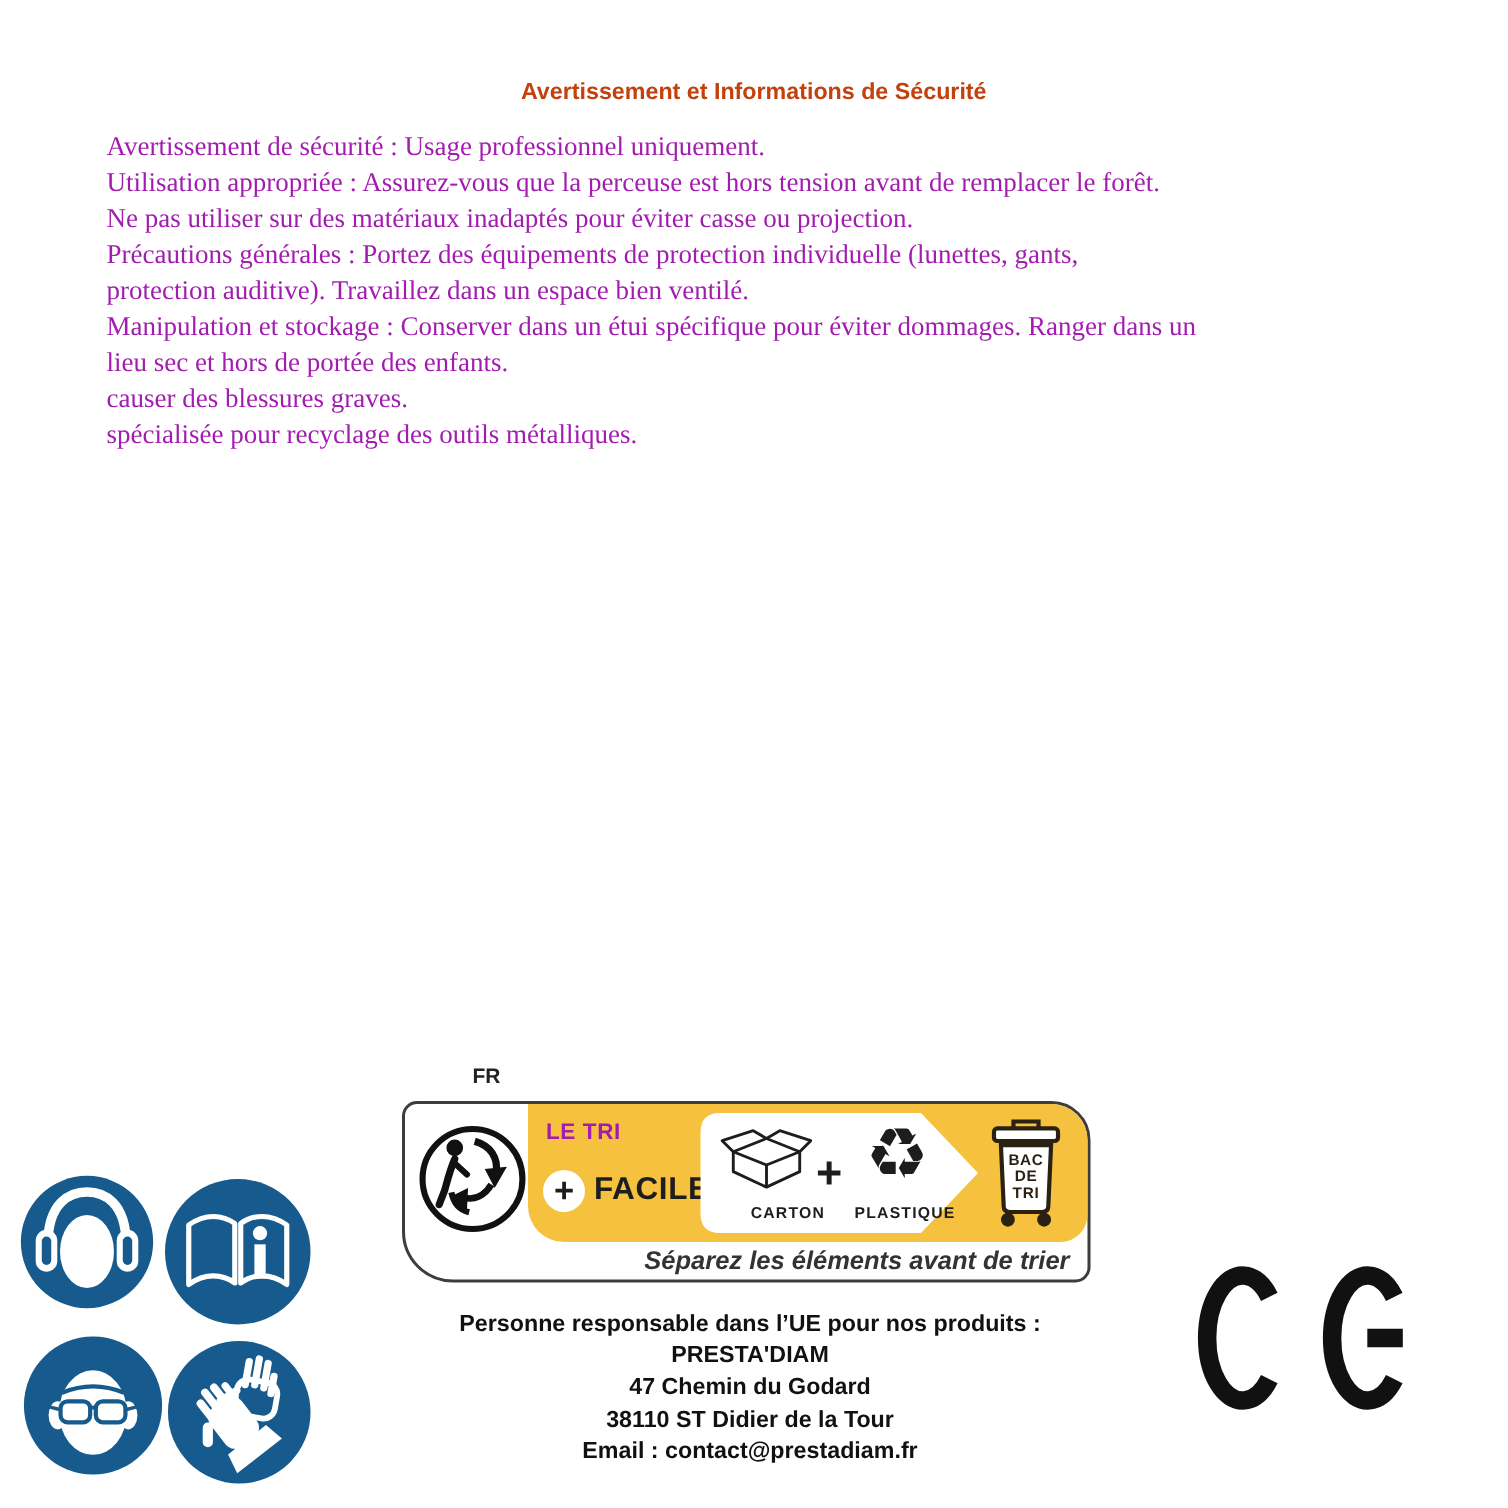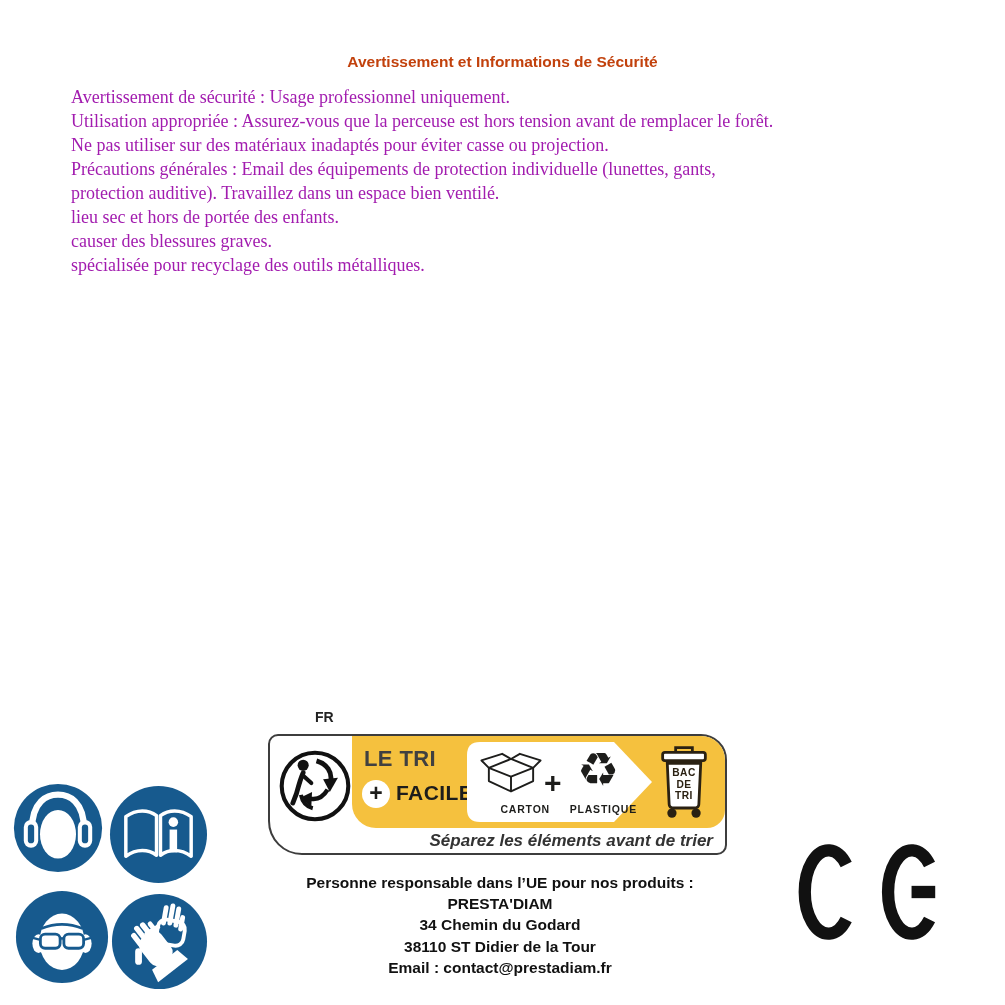--- a/index.html
+++ b/index.html
@@ -25,21 +25,21 @@
   .tri-box {
     position: absolute; left: 268px; top: 734px; width: 459px; height: 121px;
     background: #fff; border: 2px solid #3d3d3d;
     border-radius: 10px 26px 10px 34px;
   }
   .triman { position: absolute; left: 8px; top: 10px; }
   .tri-band {
     position: absolute; left: 82px; top: 0; width: 373px; height: 92px;
     background: #F5C13E; border-radius: 0 24px 18px 24px;
   }
-  .letri  { position: absolute; left: 12px; top: 10px;  font-size: 22px; font-weight: bold; color: #404040; letter-spacing: .4px; }
+  .letri  { position: absolute; left: 12px; top: 10px;  font-size: 15px; font-weight: bold; color: #a21caf; letter-spacing: .4px; }
   .plusc  {
     position: absolute; left: 10px; top: 44px; width: 28px; height: 28px; border-radius: 50%;
     background: #fff; color: #1d1d1b; font-size: 23px; font-weight: bold;
     text-align: center; line-height: 27px;
   }
   .facile { position: absolute; left: 44px; top: 45px; font-size: 21px; font-weight: bold; color: #1d1d1b; letter-spacing: .4px; }
   .arrowshape { position: absolute; left: 112px; top: 5px; }
   .carton-ic { position: absolute; left: 128px; top: 12px; }
   .mat-label { position: absolute; top: 67px; font-size: 10.5px; font-weight: bold; letter-spacing: .8px; color: #1d1d1b; width: 80px; text-align: right; }
   .carton-lb { left: 118px; }
@@ -64,22 +64,23 @@
 </style>
 </head>
 <body>
 
 <div class="page-title">Avertissement et Informations de Sécurité</div>
 
 <div class="body-text">
   <div class="body-line">Avertissement de sécurité : Usage professionnel uniquement.</div>
   <div class="body-line">Utilisation appropriée : Assurez-vous que la perceuse est hors tension avant de remplacer le forêt.</div>
   <div class="body-line">Ne pas utiliser sur des matériaux inadaptés pour éviter casse ou projection.</div>
-  <div class="body-line">Précautions générales : Email des équipements de protection individuelle (lunettes, gants,</div>
+  <div class="body-line">Précautions générales : Portez des équipements de protection individuelle (lunettes, gants,</div>
   <div class="body-line">protection auditive). Travaillez dans un espace bien ventilé.</div>
+  <div class="body-line">Manipulation et stockage : Conserver dans un étui spécifique pour éviter dommages. Ranger dans un</div>
   <div class="body-line">lieu sec et hors de portée des enfants.</div>
   <div class="body-line">causer des blessures graves.</div>
   <div class="body-line">spécialisée pour recyclage des outils métalliques.</div>
 </div>
 
 <svg class="sicon" style="left:13px;top:783px" width="90" height="90" viewBox="0 0 100 100">
   <circle cx="50" cy="50" r="49" fill="#175A8E"></circle>
   <path d="M21,52 C21,20 38,13 50,13 C62,13 79,20 79,52" stroke="#fff" stroke-width="7" fill="none"></path>
   <ellipse cx="50" cy="57" rx="20" ry="27" fill="#fff"></ellipse>
   <rect x="12" y="41" width="16" height="31" rx="8" fill="#fff"></rect>
@@ -177,21 +178,21 @@
       <text class="bin-txt" x="28" y="58" text-anchor="middle">TRI</text>
     </svg>
   </div>
 
   <div class="tagline">Séparez les éléments avant de trier</div>
 </div>
 
 <div class="responsible">
   <div>Personne responsable dans l’UE pour nos produits :</div>
   <div>PRESTA'DIAM</div>
-  <div>34 Chemin du Godard</div>
+  <div>47 Chemin du Godard</div>
   <div>38110 ST Didier de la Tour</div>
   <div>Email : contact@prestadiam.fr</div>
 </div>
 
 <svg class="ce-mark" width="142" height="100" viewBox="0 0 150 104">
   <path d="M52,23 A25,44 0 1 0 52,81" stroke="#111" stroke-width="13" fill="none"></path>
   <path d="M140,23 A25,44 0 1 0 140,81" stroke="#111" stroke-width="13" fill="none"></path>
   <path d="M121,52 H146" stroke="#111" stroke-width="13" fill="none"></path>
 </svg>
 

